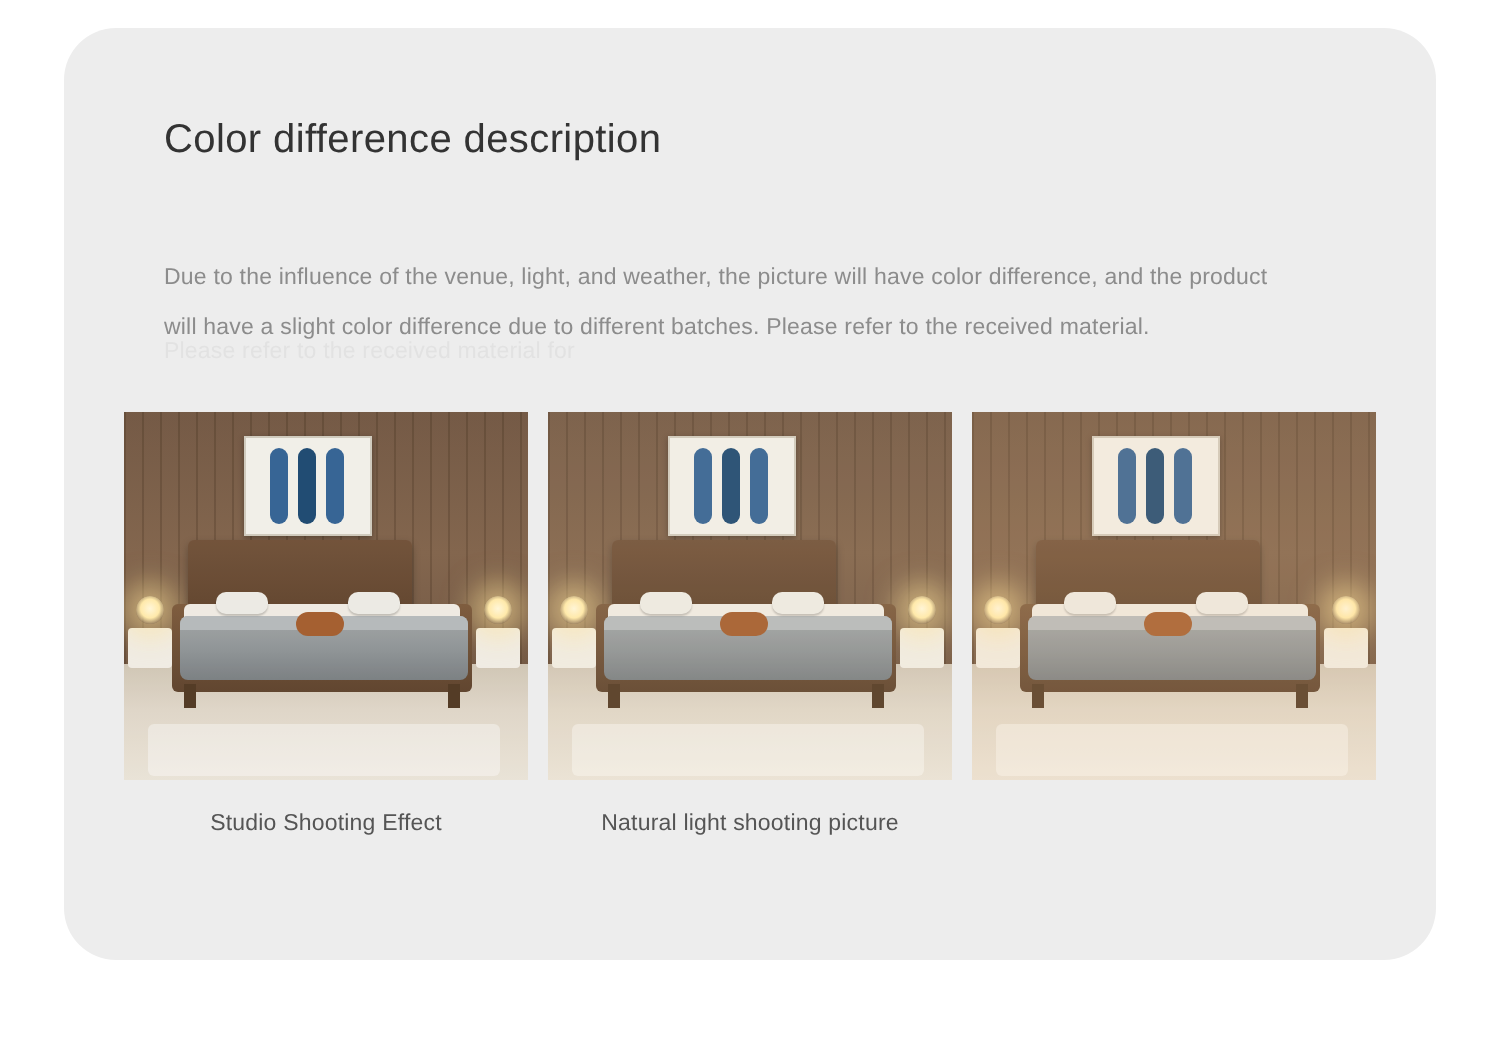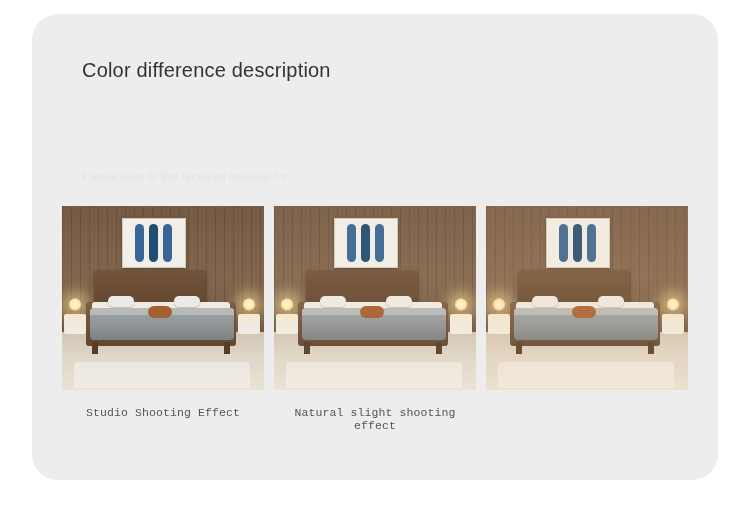--- a/index.html
+++ b/index.html
@@ -63,21 +63,20 @@
   .gallery {
     position: absolute;
     left: 30px;
     top: 192px;
     width: 626px;
     display: flex;
     gap: 10px;
   }
   .card {
     width: 202px;
-    font-family: Liberation Mono, monospace;
   }
   .photo {
     position: relative;
     width: 202px;
     height: 184px;
     overflow: hidden;
     background: #6d5642;
   }
   
   .wall {
@@ -215,20 +214,21 @@
   }
 </style>
 </head>
 <body>
 
 <div class="page">
   <div class="panel">
 
     <div class="heading">Color difference description</div>
 
+    <div class="desc">Due to the influence of the venue, light, and weather, the picture will have color difference, and the product will have a slight color difference due to different batches. Please refer to the received material.</div>
 
     <div class="ghost">Please refer to the received material for</div>
 
     <div class="gallery">
 
       <div class="card">
         <div class="photo">
           <div class="wall"></div>
           <div class="floor"></div>
           <div class="rug"></div>
@@ -275,21 +275,21 @@
           <div class="leg g1"></div>
           <div class="leg g2"></div>
           <div class="mattress"></div>
           <div class="duvet"></div>
           <div class="duvetfold"></div>
           <div class="pillow p1"></div>
           <div class="pillow p2"></div>
           <div class="cushion"></div>
           <div class="tint" style="background:rgba(255,235,200,0.10)"></div>
         </div>
-        <div class="caption">Natural slight shooting effect</div>
+        <div class="caption">Natural light shooting picture</div>
       </div>
 
       <div class="card">
         <div class="photo">
           <div class="wall"></div>
           <div class="floor"></div>
           <div class="rug"></div>
           <div class="art">
             <div class="s s1"></div>
               <div class="s s2"></div>

